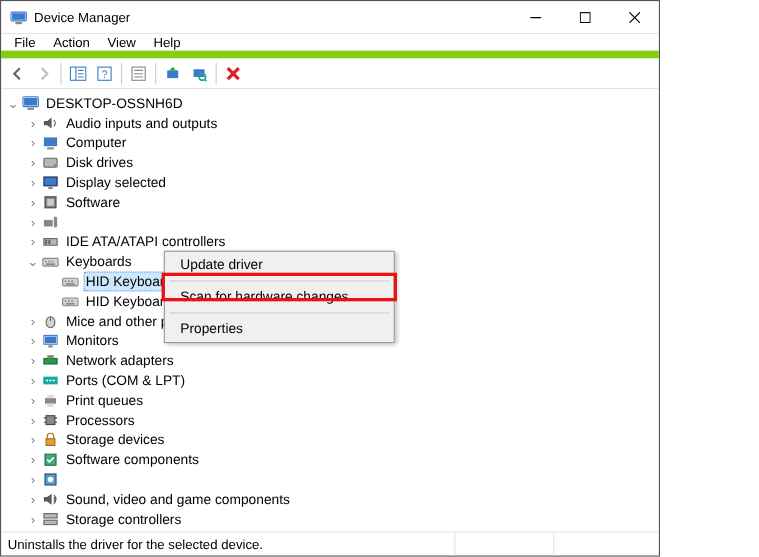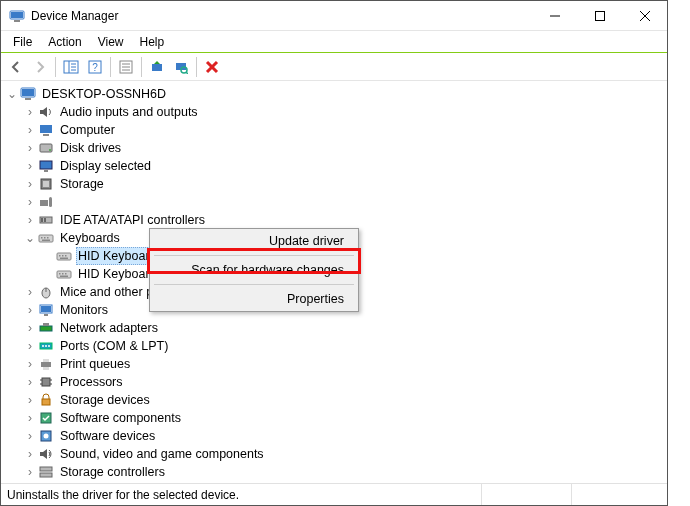--- a/index.html
+++ b/index.html
@@ -1,39 +1,39 @@
 <!DOCTYPE html>
 <html><head>
 <meta charset="utf-8">
 <style>
 * { box-sizing: border-box; font-family: "Segoe UI", Tahoma, sans-serif; }
 body { margin: 0; background: #fff; }
-.window { width: 668px; height: 506px; border: 1px solid #555; display: flex; flex-direction: column; background: #fff; position: relative; }
+.window { width: 600px; height: 506px; border: 1px solid #555; display: flex; flex-direction: column; background: #fff; position: relative; }
 .titlebar { height: 30px; display: flex; align-items: center; padding: 0 0 0 8px; border-bottom: 1px solid #e5e5e5; }
 .titlebar .icon { width: 16px; height: 16px; margin-right: 6px; }
 .titlebar .title { font-size: 12px; flex: 1; }
 .titlebar .winbtns { display: flex; }
 .titlebar .winbtn { width: 45px; height: 29px; display: flex; align-items: center; justify-content: center; }
 .titlebar .winbtn svg { width: 10px; height: 10px; }
-.menubar { height: 22px; display: flex; align-items: center; padding: 0 4px; font-size: 12px; border-bottom: 1px solid #84cc16; text-align: center; }
+.menubar { height: 22px; display: flex; align-items: center; padding: 0 4px; font-size: 12px; border-bottom: 7px solid #84cc16; text-align: center; }
 .menubar .menuitem { padding: 2px 8px; }
 .toolbar { height: 28px; display: flex; align-items: center; padding: 0 4px; gap: 2px; border-bottom: 1px solid #e5e5e5; }
 .toolbar .tbtn { width: 22px; height: 22px; display: flex; align-items: center; justify-content: center; border: 1px solid transparent; }
 .toolbar .sep { width: 1px; height: 20px; background: #ccc; margin: 0 2px; }
 .tree { flex: 1; overflow: auto; padding: 4px 0; font-size: 12.5px; line-height: 16px; position: relative; }
 .node { display: flex; align-items: center; height: 18px; white-space: nowrap; }
 .exp { width: 14px; height: 14px; display: inline-flex; align-items: center; justify-content: center; color: #7a7a7a; font-size: 9px; margin-right: 1px; }
 .devicon { width: 16px; height: 16px; margin-right: 4px; display: inline-flex; align-items: center; justify-content: center; }
 .lbl { padding: 0 2px; text-align: center; }
 .lbl.sel { background: #cce8ff; border: 1px dotted #7aa7d8; padding: 0 1px; }
 .indent0 { padding-left: 4px; }
 .indent1 { padding-left: 22px; }
 .indent2 { padding-left: 40px; }
 .ctxmenu { position: absolute; background: #f0f0f0; border: 1px solid #999; box-shadow: 2px 2px 4px rgba(0,0,0,.25); font-size: 12.5px; width: 210px; z-index: 10; }
-.ctxmenu .mi { padding: 4px 14px; text-align: right; }
+.ctxmenu .mi { padding: 4px 14px; }
 .ctxmenu .msep { height: 1px; background: #ccc; margin: 2px 4px; }
 .ctxmenu .mi.bold { font-weight: 400; }
 .highlight-box { position: absolute; border: 3px solid #e11; pointer-events: none; z-index: 11; }
 .statusbar { height: 22px; border-top: 1px solid #e1e1e1; display: flex; align-items: center; font-size: 12px; padding: 0 6px; }
 .statusbar .cell2 { flex: 1; }
 .statusbar .cell3 { width: 90px; border-left: 1px solid #e1e1e1; height: 100%; }
 .statusbar .cell4 { width: 90px; border-left: 1px solid #e1e1e1; height: 100%; }
 svg { display: block; }
 </style>
 </head>
@@ -190,21 +190,21 @@
         <span class="lbl">Display selected</span>
       </div>
       <div class="node indent1">
         <span class="exp" style="font-size: 12px; color: rgb(122, 122, 122);">›</span>
         <span class="devicon">
           <svg width="16" height="16" viewBox="0 0 16 16">
             <rect x="3" y="3" width="10" height="10" fill="#888" stroke="#444"></rect>
             <rect x="5" y="5" width="6" height="6" fill="#ccc"></rect>
           </svg>
         </span>
-        <span class="lbl">Storage</span>
+        <span class="lbl">Software</span>
       </div>
       <div class="node indent1">
         <span class="exp" style="font-size: 12px; color: rgb(122, 122, 122);">›</span>
         <span class="devicon">
           <svg width="16" height="16" viewBox="0 0 16 16">
             <rect x="2" y="6" width="8" height="6" fill="#888"></rect>
             <rect x="11" y="3" width="3" height="10" rx="1.5" fill="#888"></rect>
           </svg>
         </span>
       </div>
@@ -346,21 +346,20 @@
         <span class="lbl">Software components</span>
       </div>
       <div class="node indent1">
         <span class="exp" style="font-size: 12px; color: rgb(122, 122, 122);">›</span>
         <span class="devicon">
           <svg width="16" height="16" viewBox="0 0 16 16">
             <rect x="3" y="3" width="10" height="10" fill="#5b9bd5" stroke="#247"></rect>
             <circle cx="8" cy="8" r="2.5" fill="#fff"></circle>
           </svg>
         </span>
-        <span class="lbl">Software devices</span>
       </div>
       <div class="node indent1">
         <span class="exp" style="font-size: 12px; color: rgb(122, 122, 122);">›</span>
         <span class="devicon">
           <svg width="16" height="16" viewBox="0 0 16 16">
             <path d="M2 6h3l4-3v10l-4-3H2z" fill="#5a5a5a"></path>
             <path d="M11 4a5 5 0 0 1 0 8M11 6a3 3 0 0 1 0 4" fill="none" stroke="#5a5a5a"></path>
           </svg>
         </span>
         <span class="lbl">Sound, video and game components</span>

